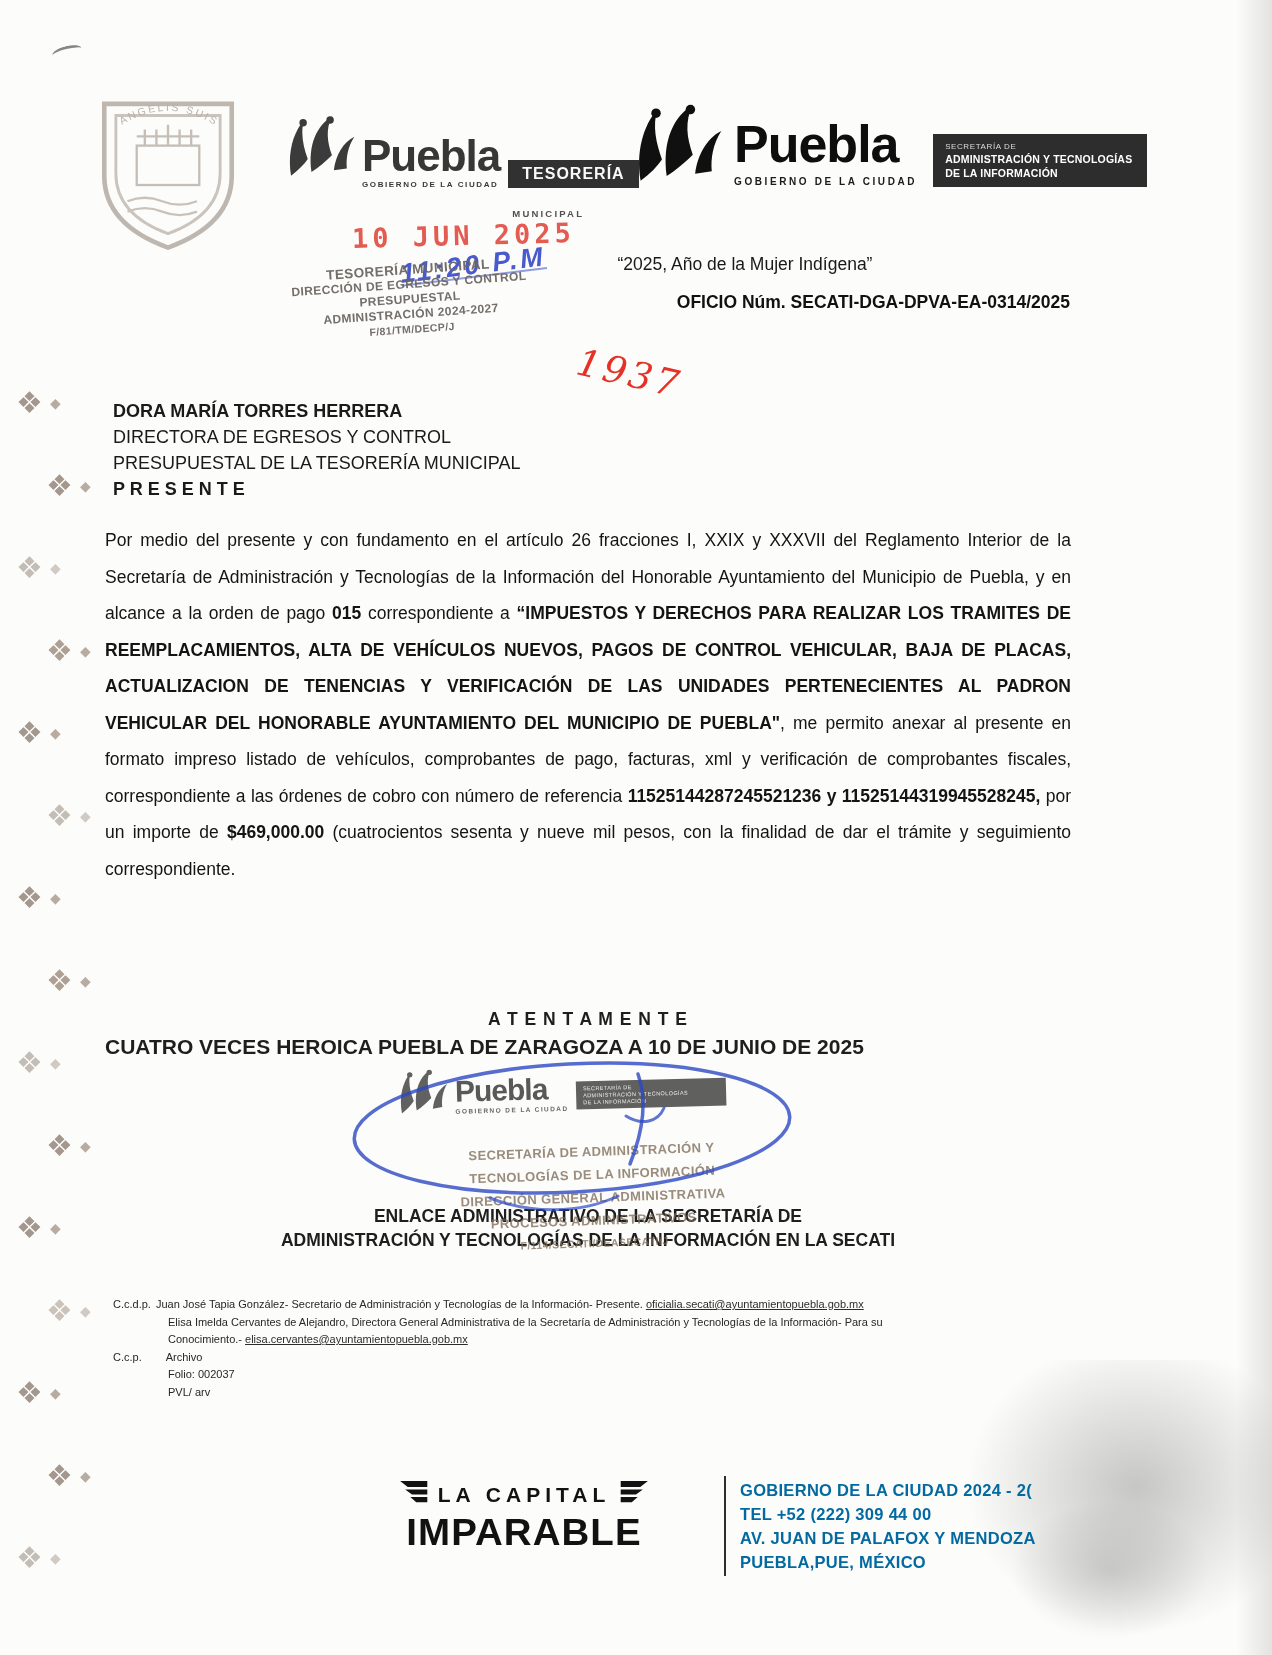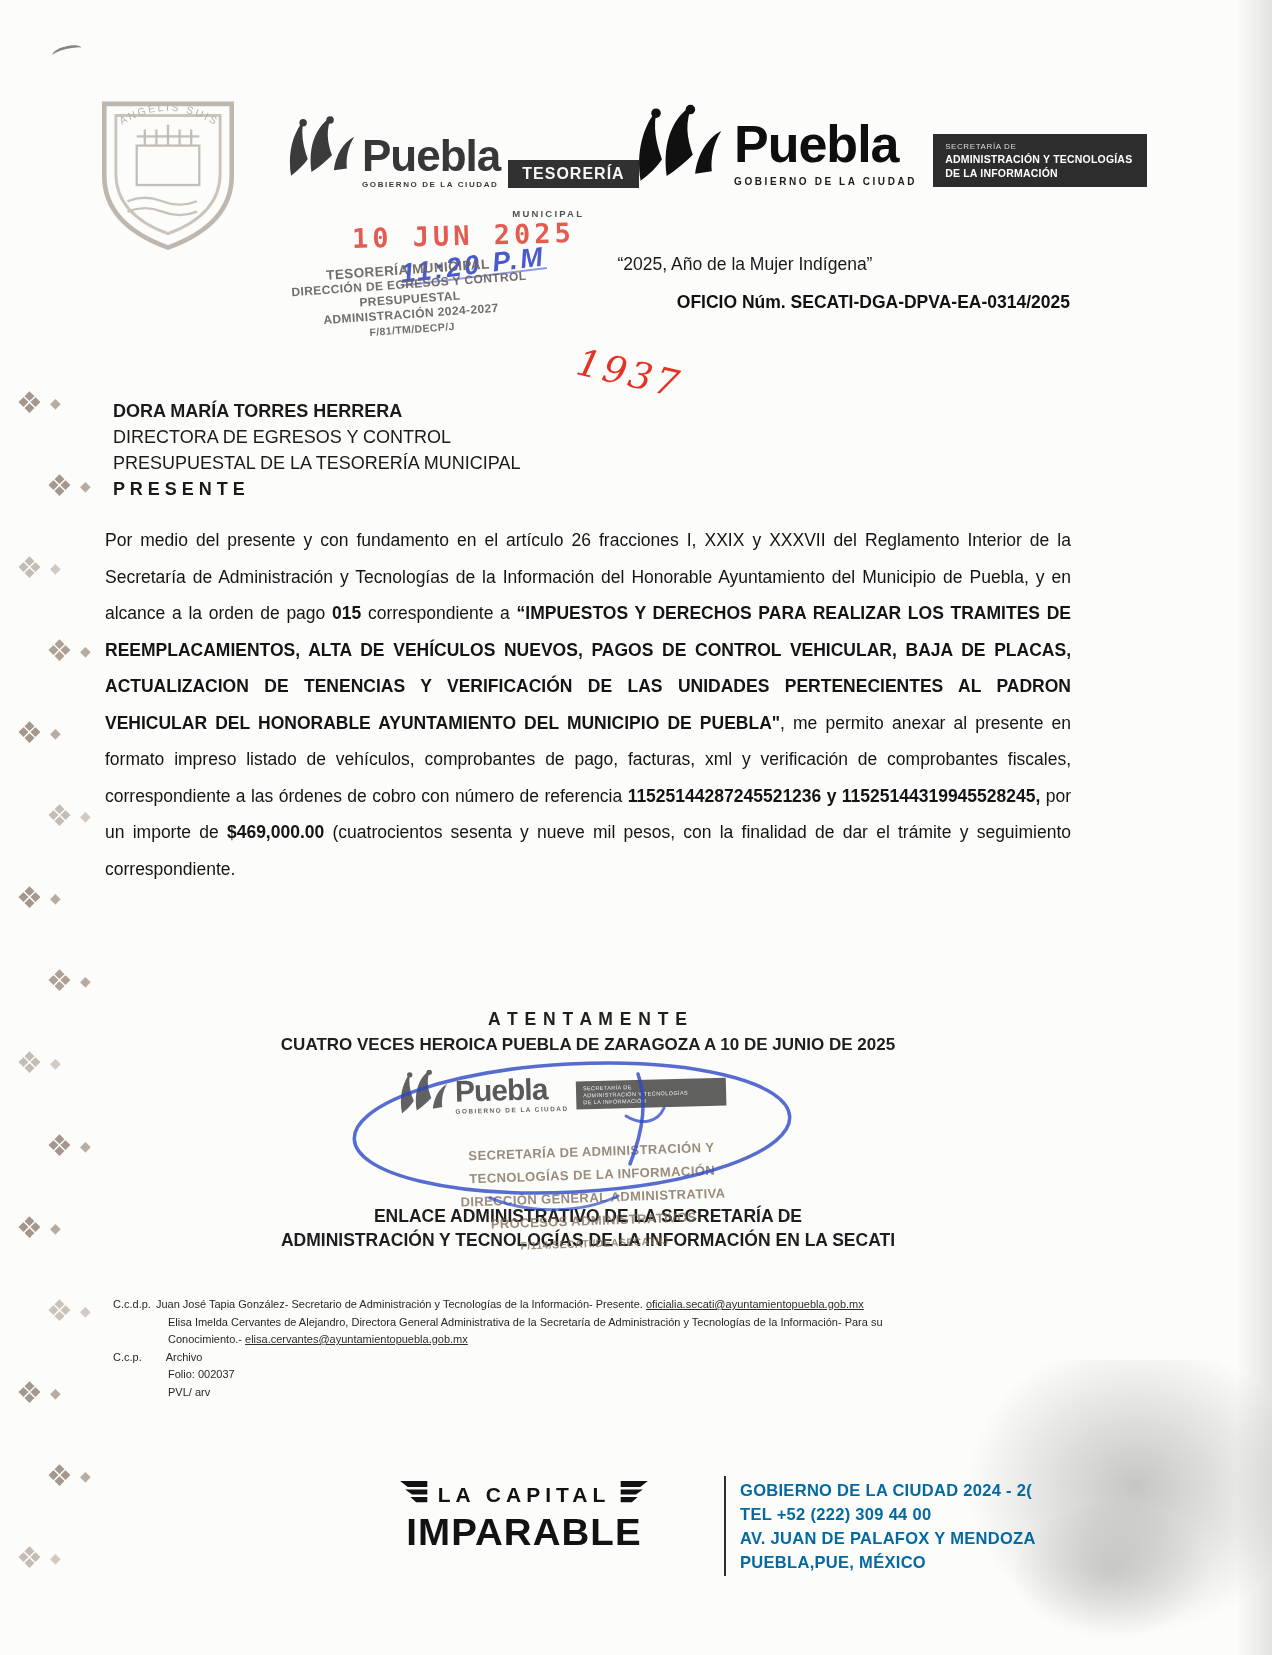--- a/index.html
+++ b/index.html
@@ -79,21 +79,21 @@
   .folio-red { left:576px; top:352px; font-size:37px; color:#e63226;
     font-family:"DejaVu Serif", serif; font-style:italic; letter-spacing:3px; transform:rotate(13deg); }
 
   
   .recipient { left:113px; top:398px; font-size:18px; line-height:26px; color:#1a1a1a; }
   .body-par { left:105px; top:522px; width:966px; font-size:17.5px; line-height:36.5px;
     text-align:justify; color:#141414; }
   .closing { left:174px; top:952px; font-size:17.5px; color:#141414; }
   .atentamente { left:105px; top:1009px; width:966px; text-align:center; font-weight:bold;
     font-size:17.5px; letter-spacing:1px; }
-  .place-date { left:105px; top:1035px; width:966px; text-align:center; font-weight:bold; font-size:17px; }
+  .place-date { left:105px; top:1035px; width:966px; text-align:left; font-weight:bold; font-size:21px; }
 
   
   .sig-stamp-logo { left:392px; top:1066px; display:flex; align-items:flex-start;
     color:#474747; opacity:.85; transform:rotate(-1.5deg); }
   .sig-brandwrap { display:flex; flex-direction:column; margin-left:5px; margin-top:8px; }
   .brand-sm { font-size:30px; color:#3d3d3d; }
   .caption-xs { font-size:6.5px; letter-spacing:1.4px; margin-top:1px; color:#4c4c4c; }
   .sig-box { background:#454545; color:#e8e8e8; margin-left:8px; margin-top:16px;
     padding:4px 7px; width:150px; display:flex; flex-direction:column; gap:1px; }
   .sig-box span { font-size:5.5px; letter-spacing:.4px; }

